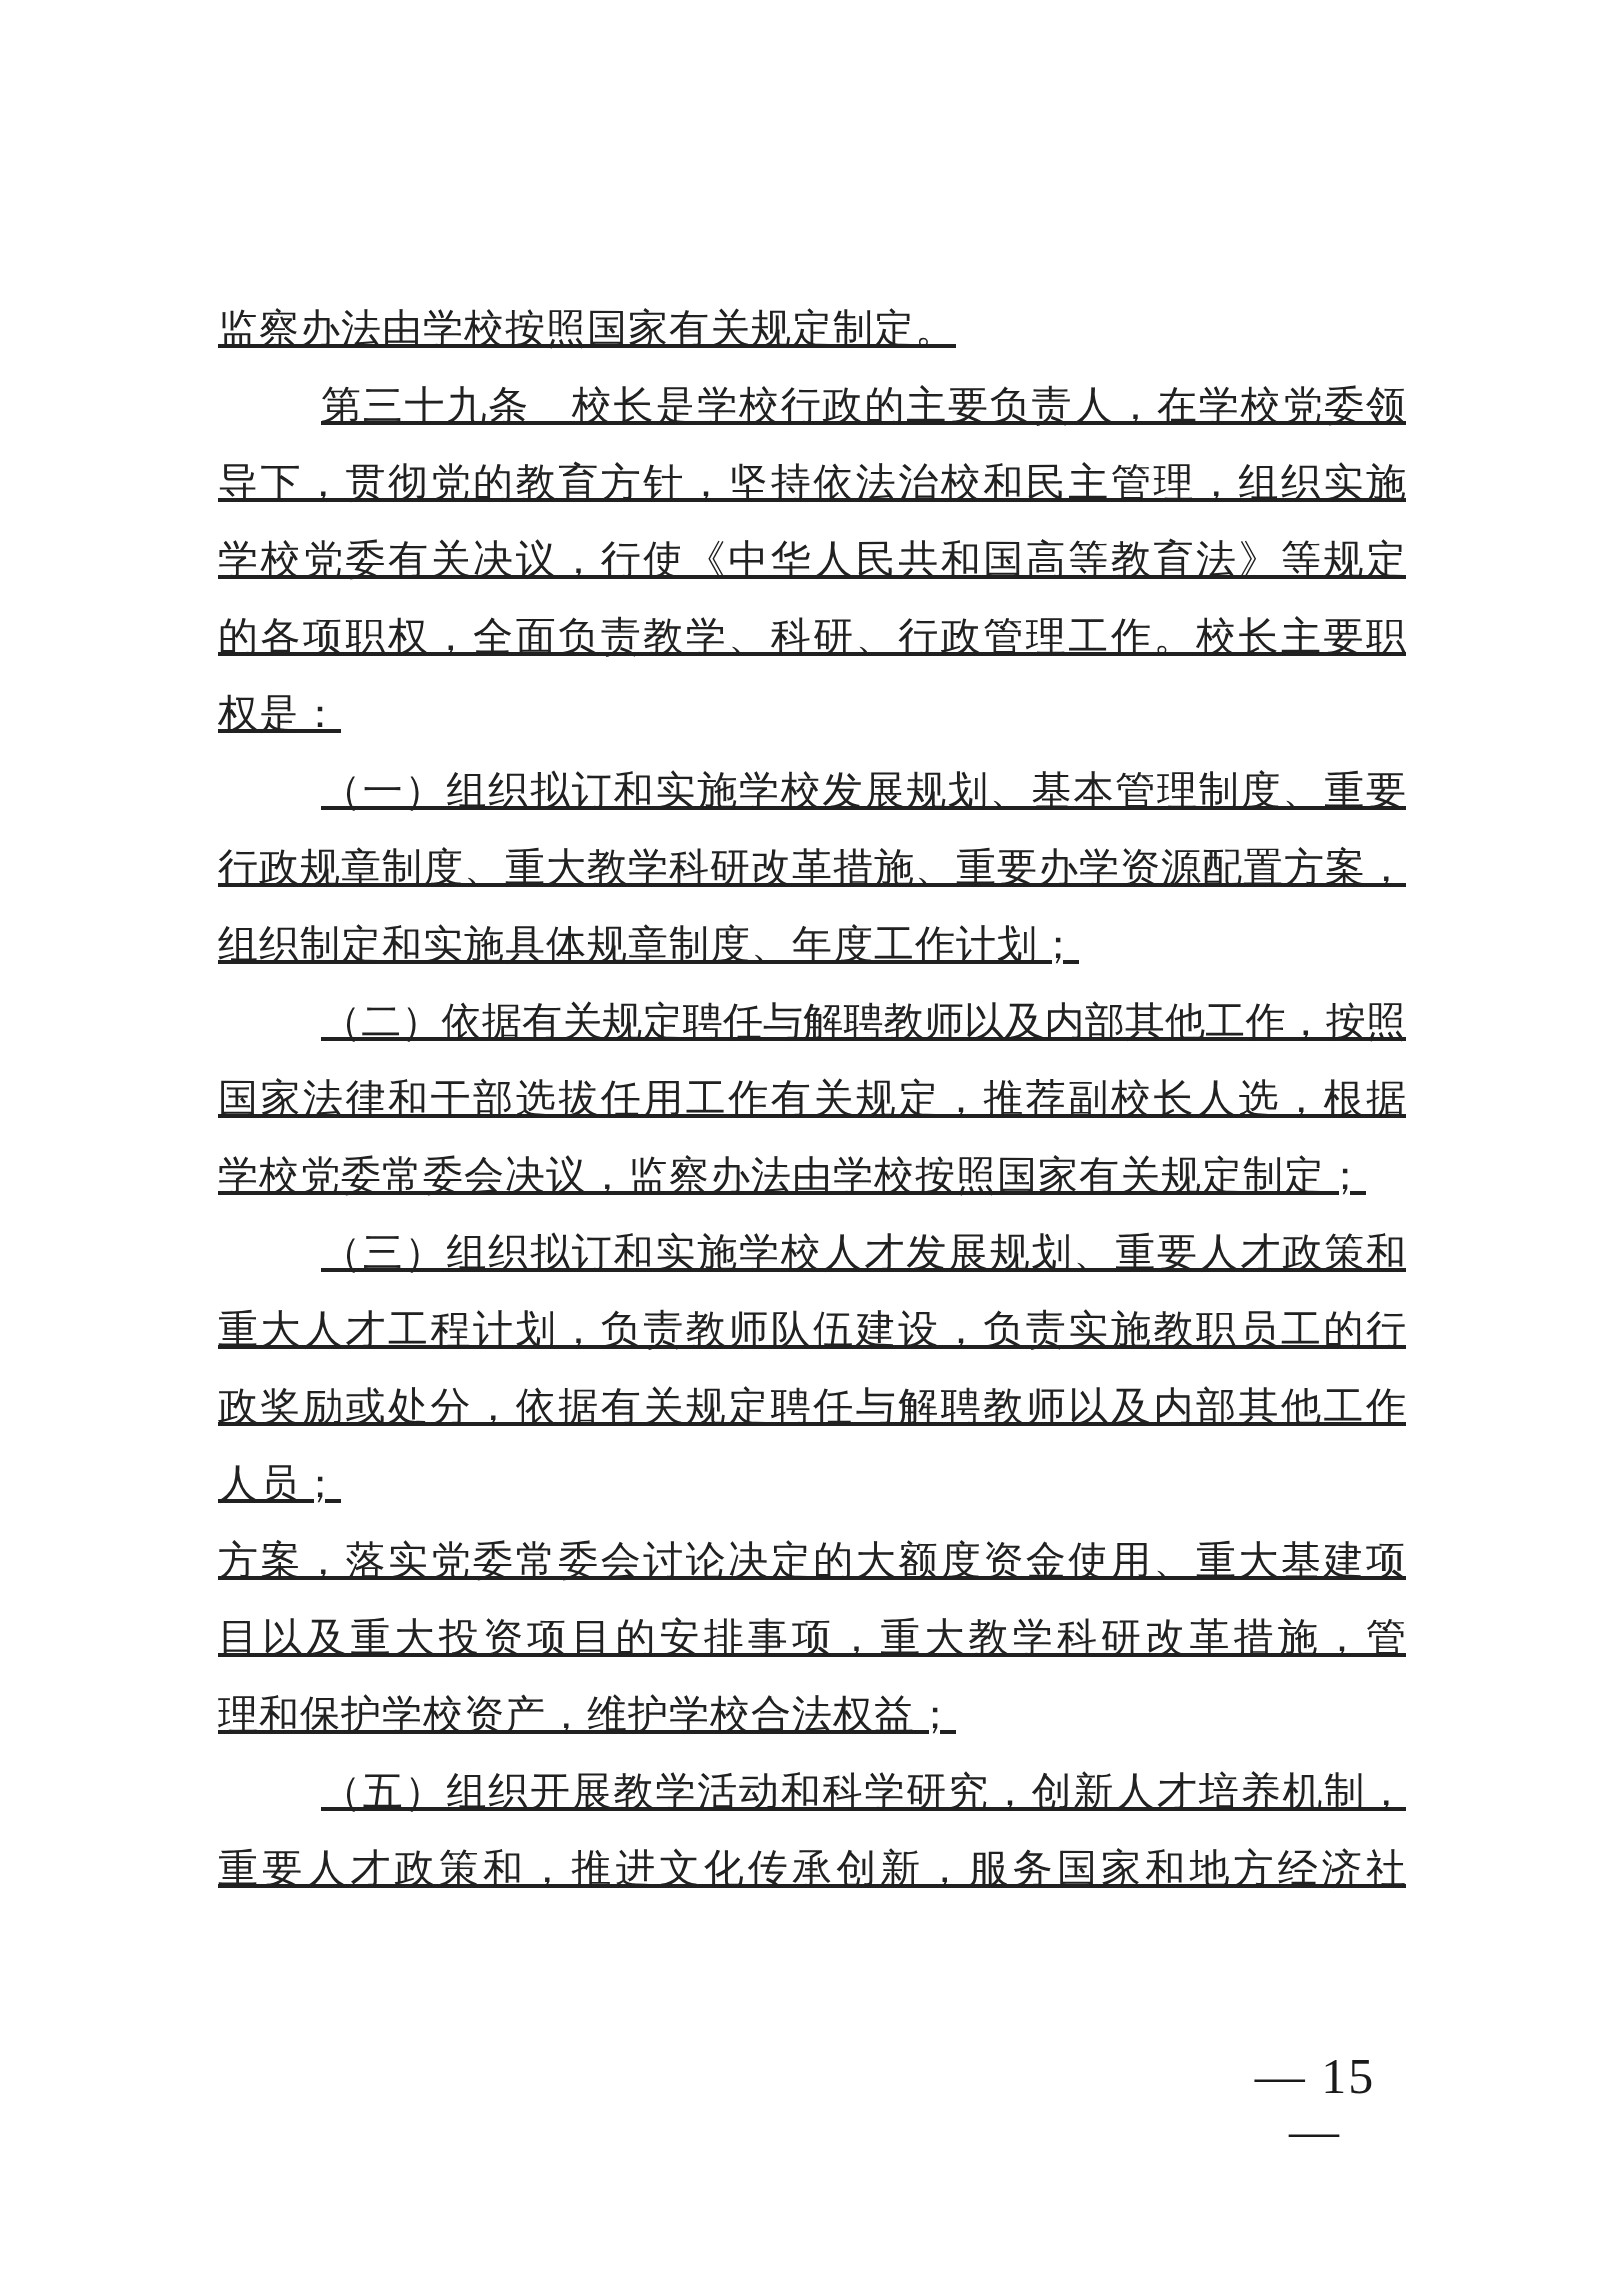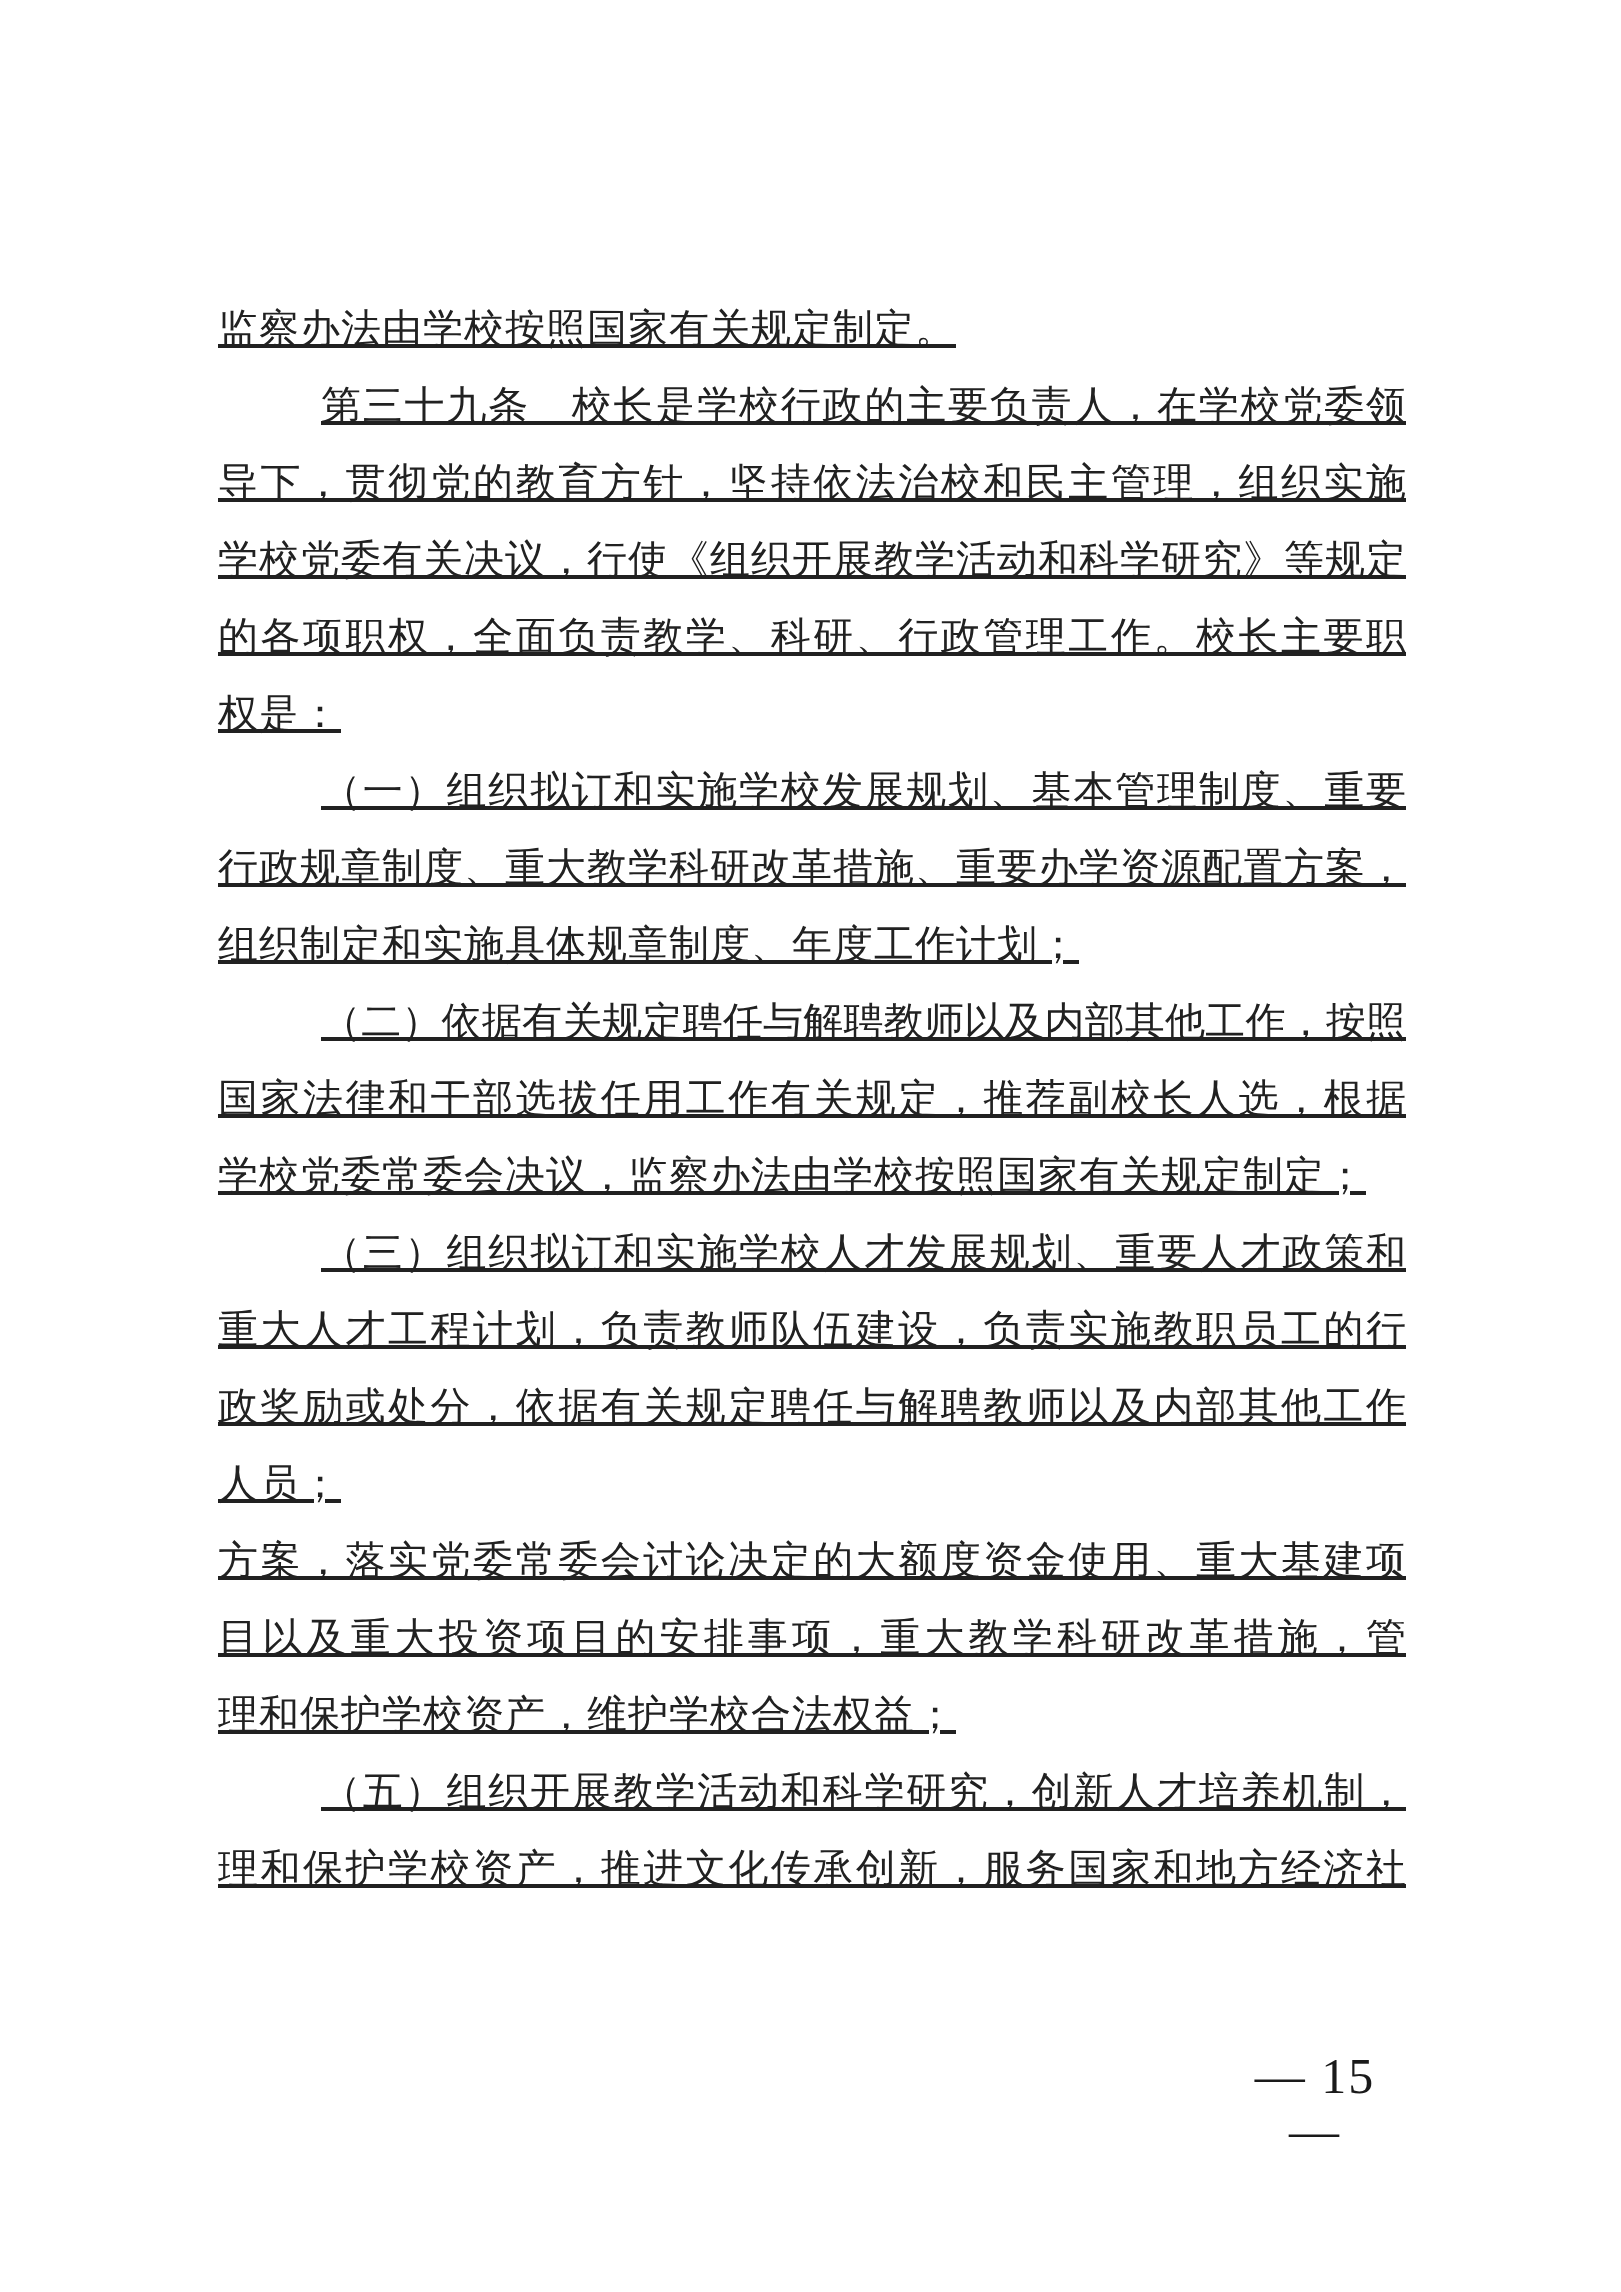--- a/index.html
+++ b/index.html
@@ -58,34 +58,34 @@
 </style>
 </head>
 <body>
 
 <div class="page">
   <div class="content">
 
   <div class="line">监察办法由学校按照国家有关规定制定。</div>
       <div class="line indent justify">第三十九条　校长是学校行政的主要负责人，在学校党委领</div>
       <div class="line justify">导下，贯彻党的教育方针，坚持依法治校和民主管理，组织实施</div>
-      <div class="line justify">学校党委有关决议，行使《组织开展教学活动和科学研究》等规定</div>
+      <div class="line justify">学校党委有关决议，行使《中华人民共和国高等教育法》等规定</div>
       <div class="line justify">的各项职权，全面负责教学、科研、行政管理工作。校长主要职</div>
       <div class="line">权是：</div>
       <div class="line indent justify">（一）组织拟订和实施学校发展规划、基本管理制度、重要</div>
       <div class="line justify">行政规章制度、重大教学科研改革措施、重要办学资源配置方案，</div>
       <div class="line">组织制定和实施具体规章制度、年度工作计划；</div>
       <div class="line indent justify">（二）依据有关规定聘任与解聘教师以及内部其他工作，按照</div>
       <div class="line justify">国家法律和干部选拔任用工作有关规定，推荐副校长人选，根据</div>
       <div class="line">学校党委常委会决议，监察办法由学校按照国家有关规定制定；</div>
       <div class="line indent justify">（三）组织拟订和实施学校人才发展规划、重要人才政策和</div>
       <div class="line justify">重大人才工程计划，负责教师队伍建设，负责实施教职员工的行</div>
       <div class="line justify">政奖励或处分，依据有关规定聘任与解聘教师以及内部其他工作</div>
       <div class="line">人员；</div>
       <div class="line justify">方案，落实党委常委会讨论决定的大额度资金使用、重大基建项</div>
       <div class="line justify">目以及重大投资项目的安排事项，重大教学科研改革措施，管</div>
       <div class="line">理和保护学校资产，维护学校合法权益；</div>
       <div class="line indent justify">（五）组织开展教学活动和科学研究，创新人才培养机制，</div>
-      <div class="line justify">理和保护学校资产，推进文化传承创新，服务国家和地方经济社</div>
+      <div class="line justify">重要人才政策和，推进文化传承创新，服务国家和地方经济社</div>
     </div>
   <div class="page-number">— 15 —</div>
 </div>
 
 
 </body></html>

